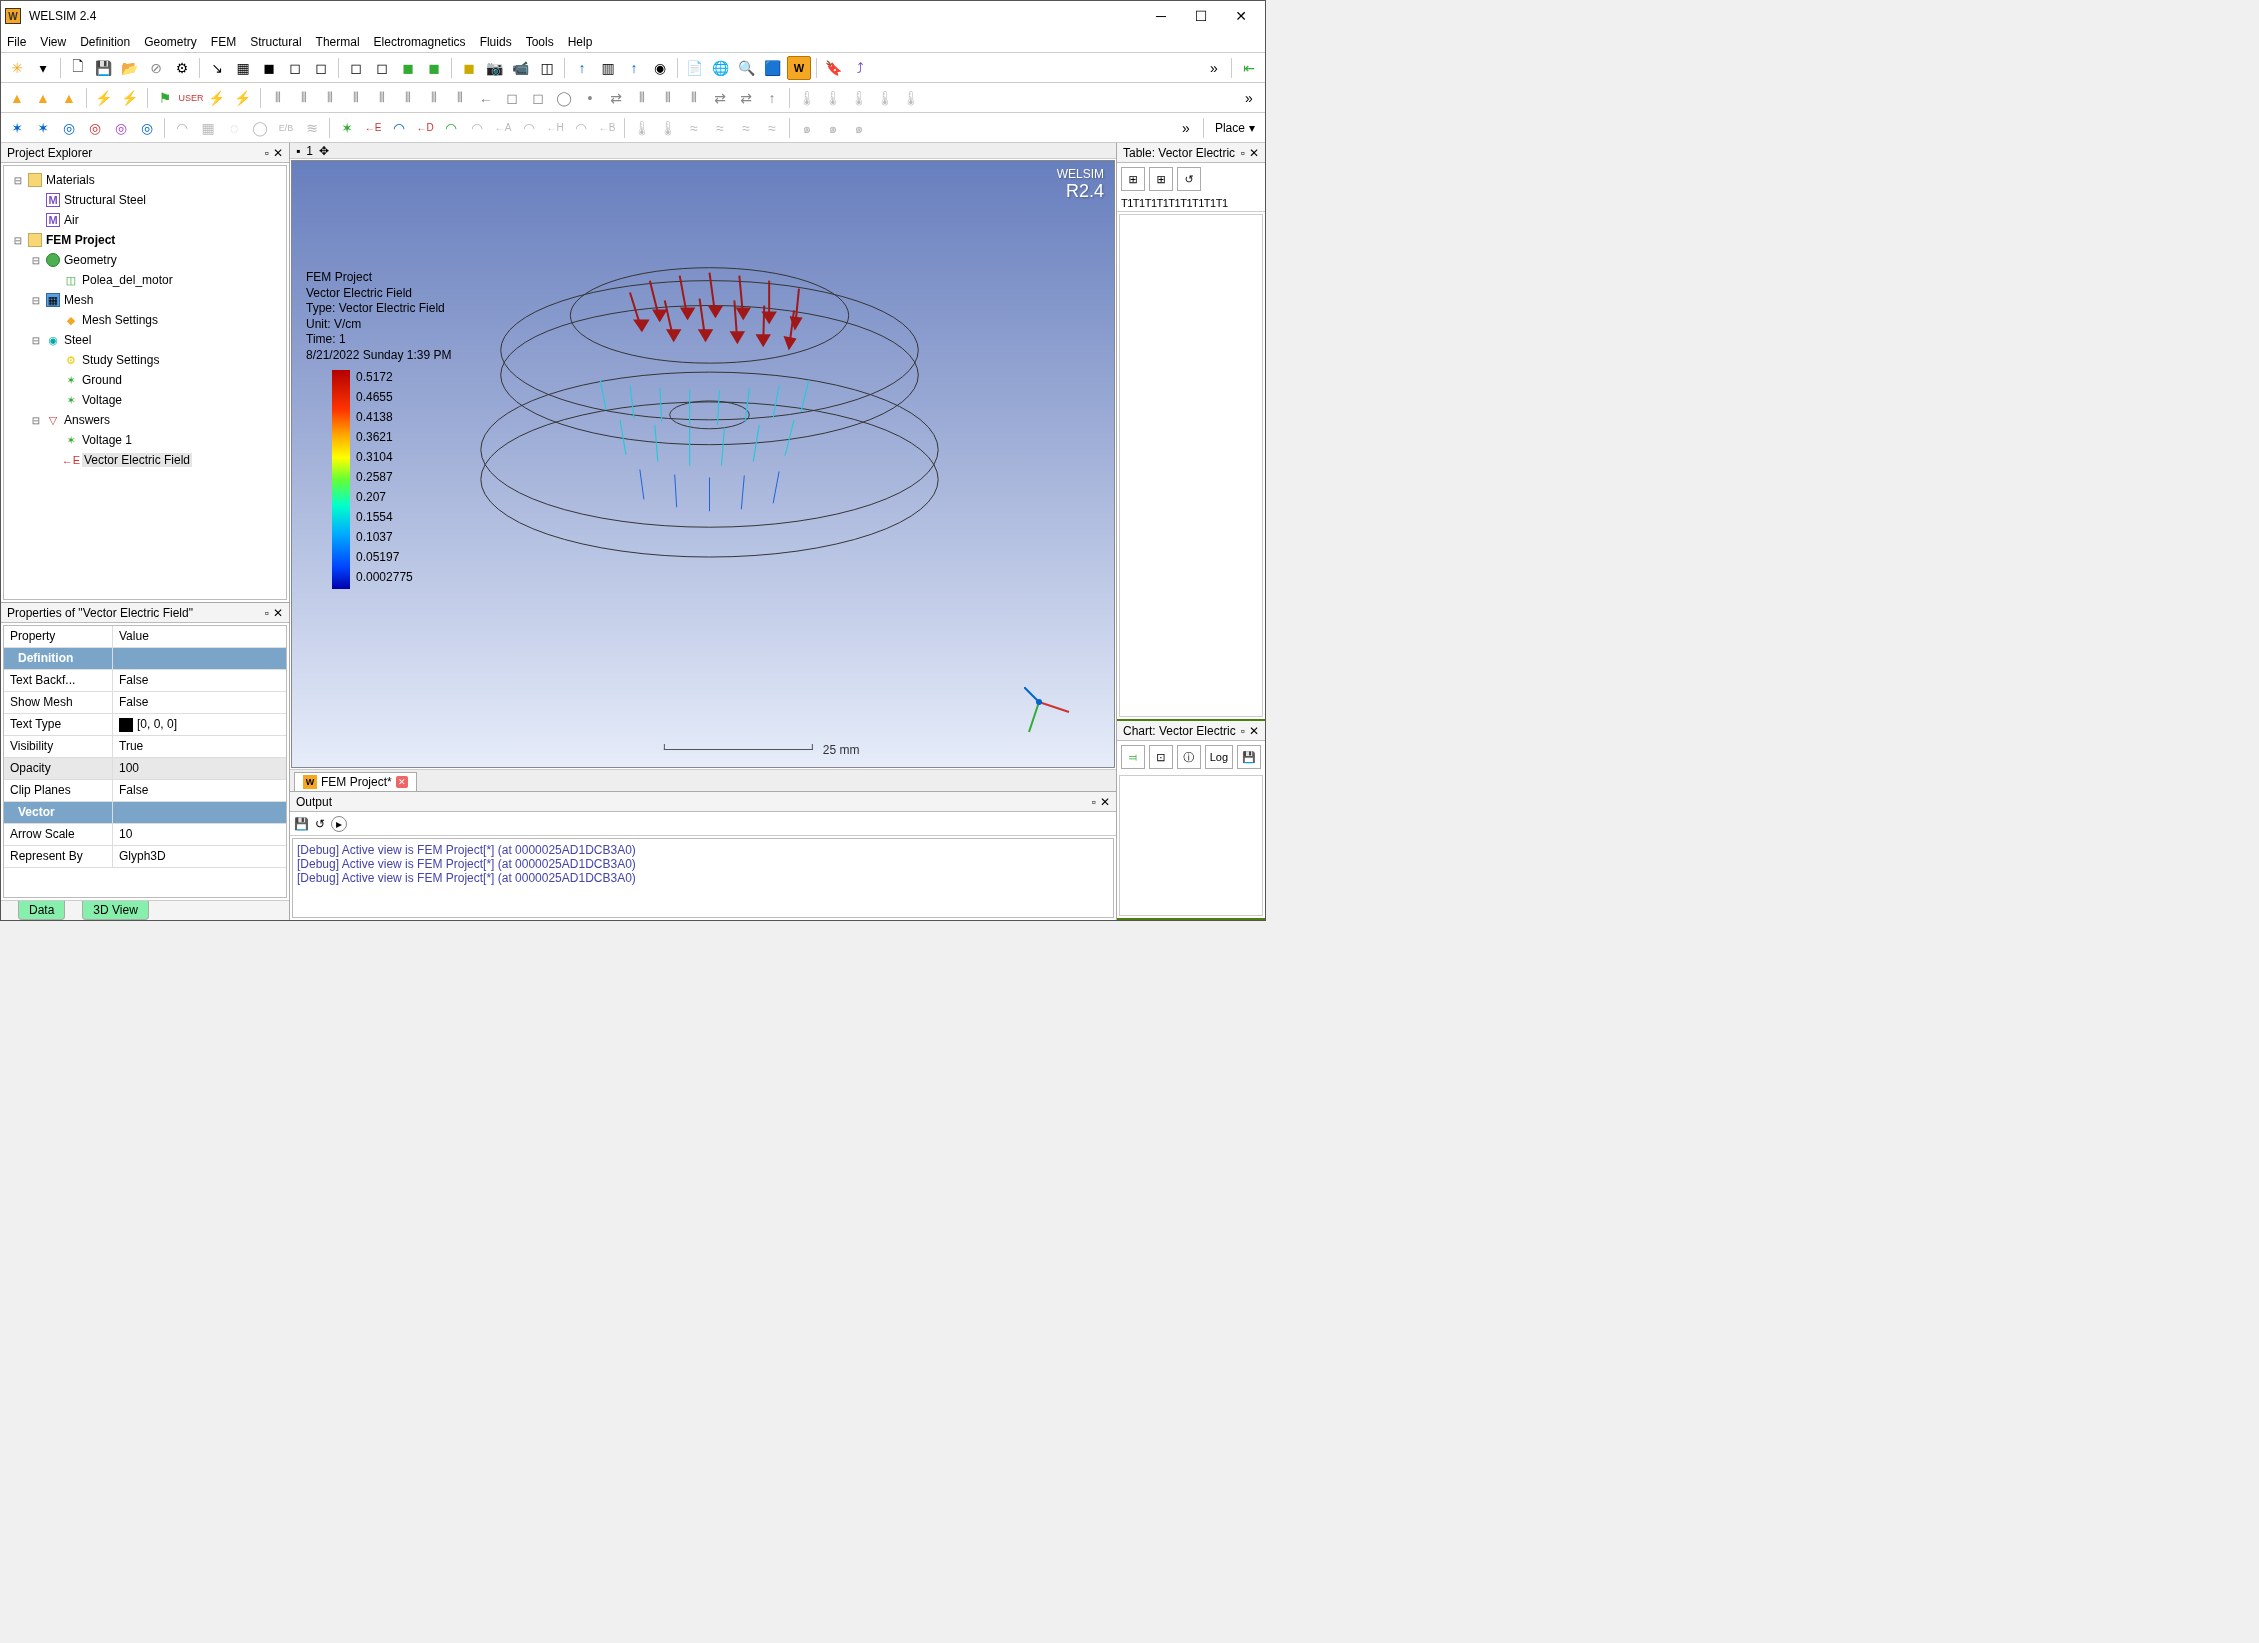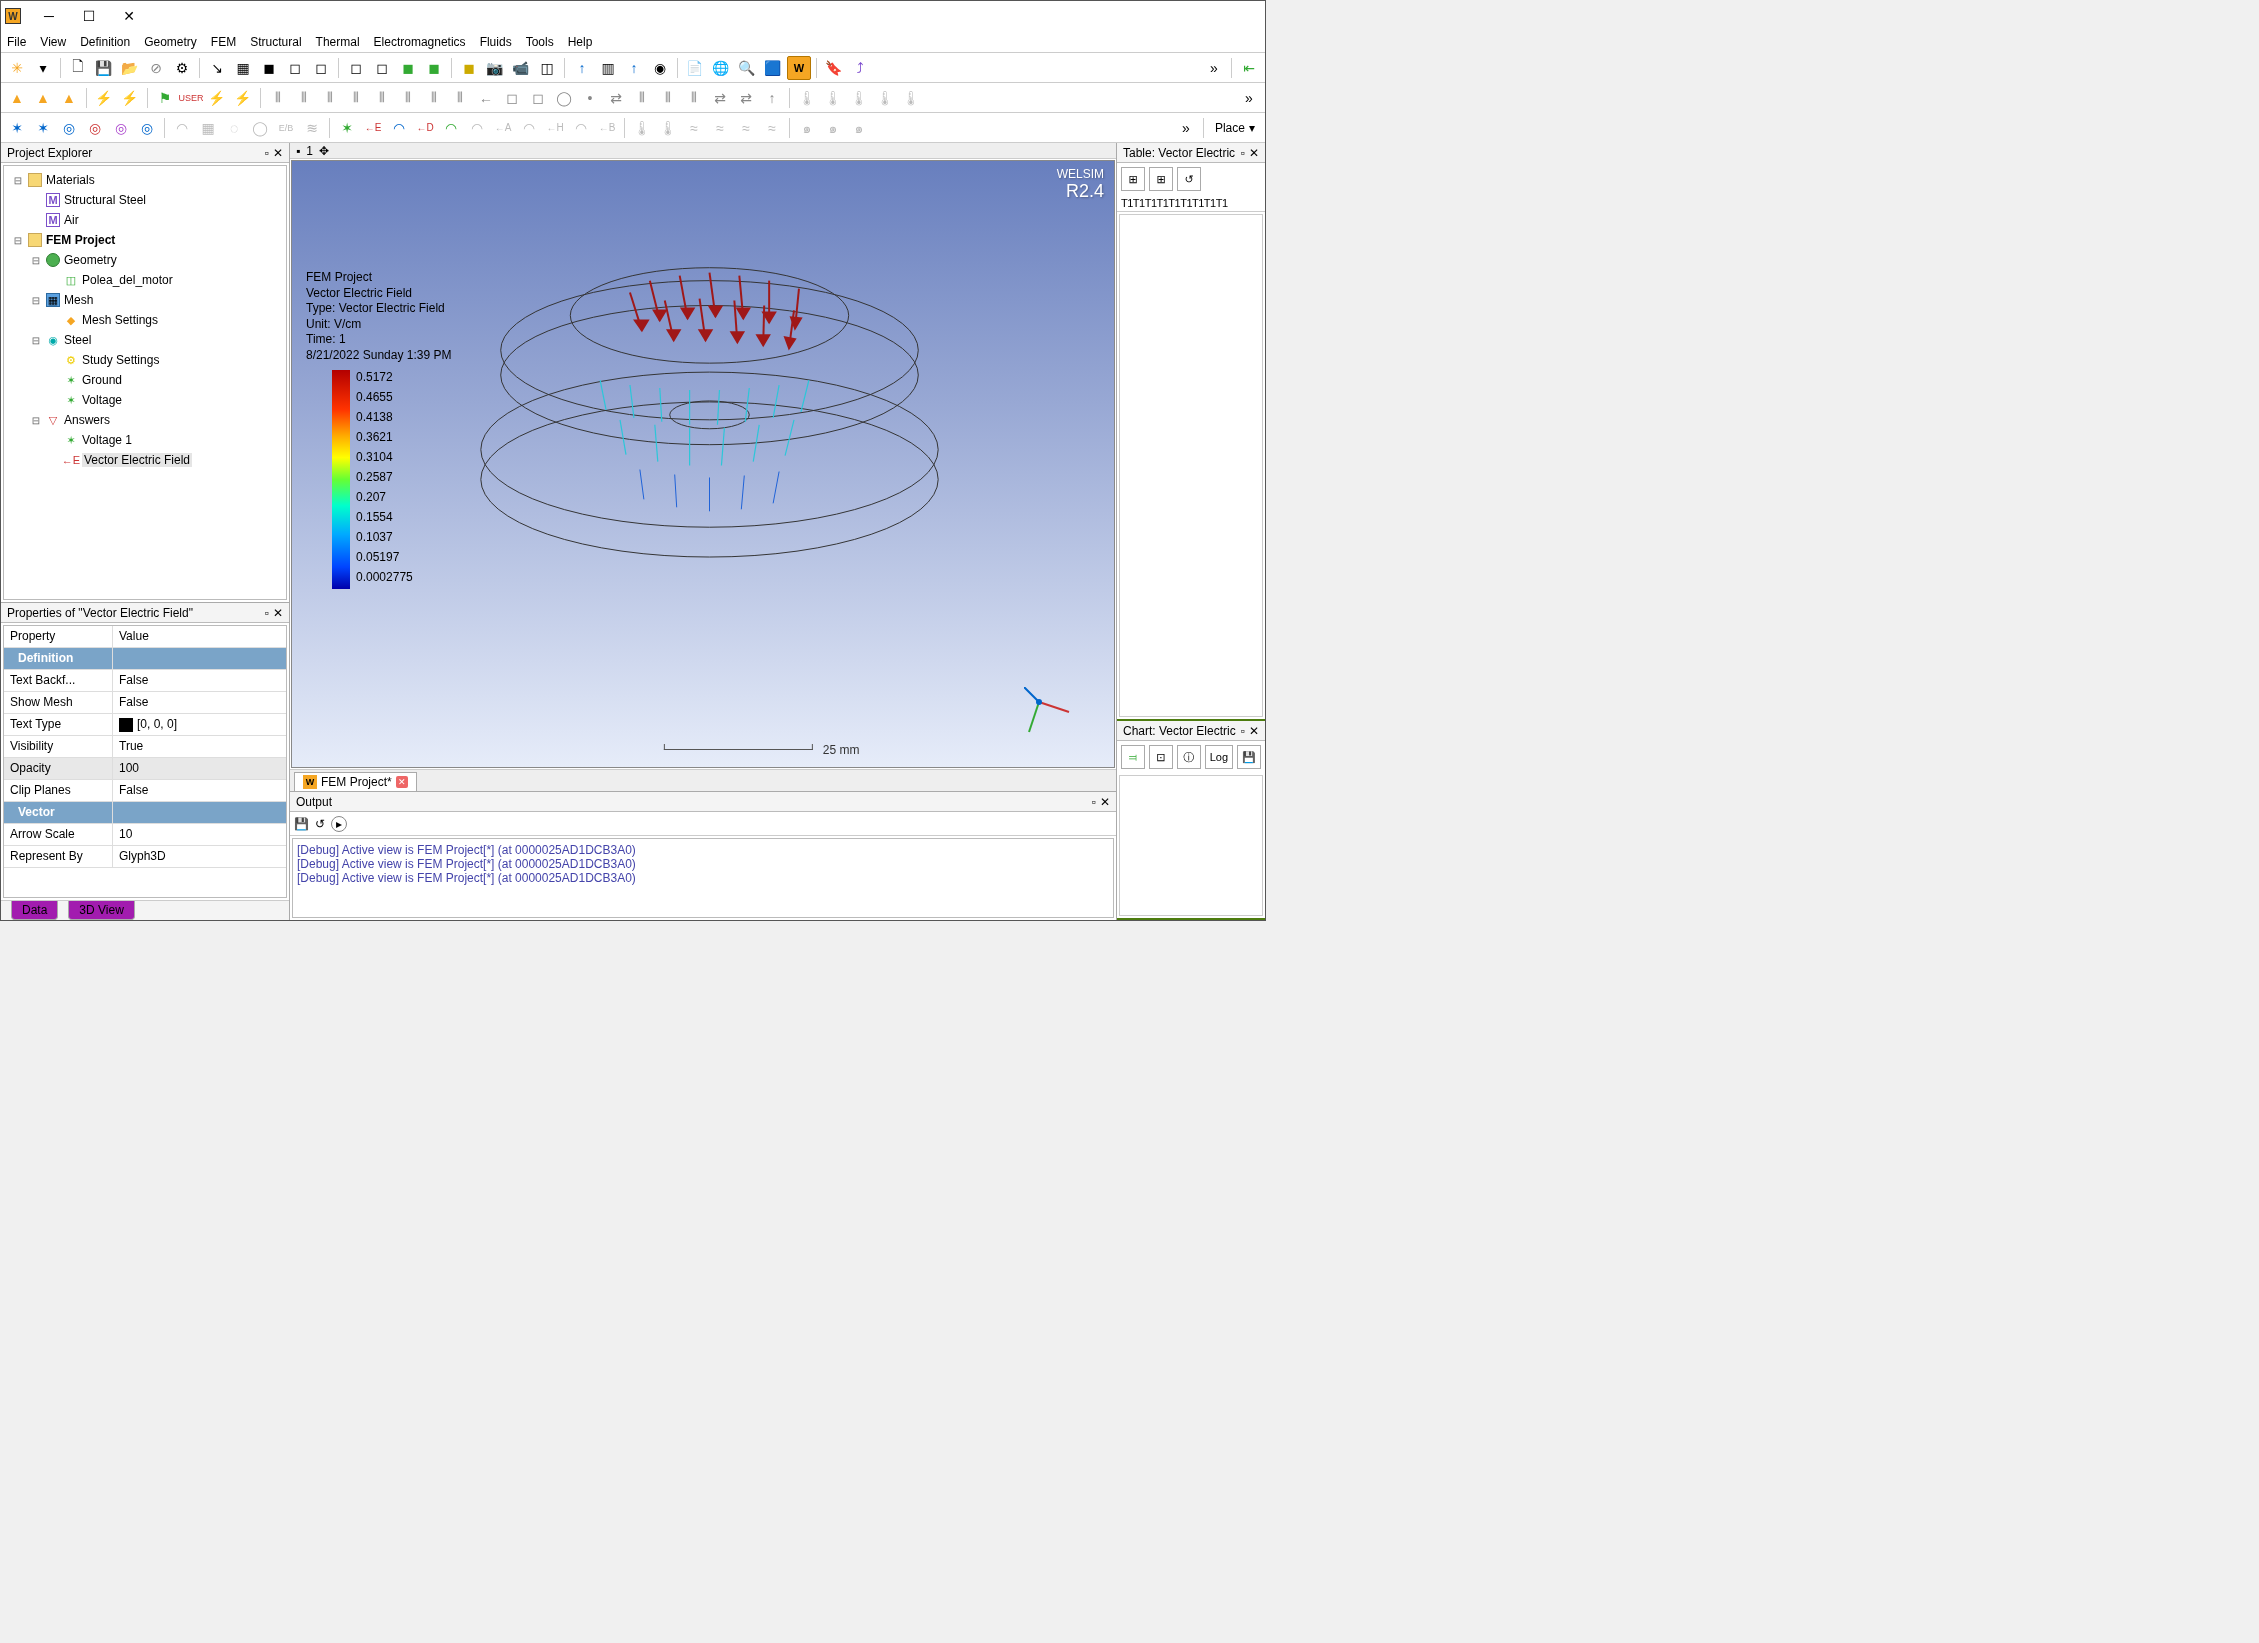--- a/index.html
+++ b/index.html
@@ -30,21 +30,21 @@
 .props { flex: 0 0 318px; display: flex; flex-direction: column; border-top: 1px solid #aaa; }
 .props-grid { flex: 1; overflow: auto; border: 1px solid #bbb; margin: 2px; background: #fff; }
 .props-grid .row { display: flex; height: 22px; border-bottom: 1px solid #ddd; }
 .props-grid .row.head { background: #fff; font-weight: normal; }
 .props-grid .row.cat { background: #7aa4c8; color: #fff; font-weight: bold; }
 .props-grid .row.cat .c1 { padding-left: 14px; }
 .props-grid .row .c1 { flex: 0 0 109px; border-right: 1px solid #ddd; padding: 3px 6px; overflow:hidden; white-space:nowrap; text-overflow:ellipsis;}
 .props-grid .row .c2 { flex: 1; padding: 3px 6px; }
 .props-grid .row.sel { background: #e8e8e8; }
 .props-tabs { height: 20px; display: flex; font-size: 11px; border-top: 1px solid #ccc; background:#f4f4f4;}
-.props-tabs .tab { padding: 2px 10px; border: 1px solid #aaa; border-top:none; background: #a21caf; margin-left:10px; border-radius: 0 0 4px 4px; }
+.props-tabs .tab { padding: 2px 10px; border: 1px solid #aaa; border-top:none; background: #86efac; margin-left:17px; border-radius: 0 0 4px 4px; }
 .center-col { flex: 1; display: flex; flex-direction: column; }
 .viewport-wrap { flex: 1; display: flex; flex-direction: column; }
 .viewport-tabs { height: 16px; background: #eee; display:flex; align-items:center; padding:0 6px; gap:6px; font-size:10px; border-bottom:1px solid #ccc;}
 .viewport { flex: 1; position: relative; background: linear-gradient(to bottom, #687fbe 0%, #98a8d4 40%, #e6ecf9 100%); border: 1px solid #888; margin: 1px;}
 .viewport .watermark { position: absolute; top: 6px; right: 10px; text-align: right; color: #fff; font-size: 24px; font-weight: 300; text-shadow: 1px 1px 2px rgba(0,0,0,0.3);}
 .viewport .watermark .v { font-size: 18px; }
 .viewport .info { position: absolute; top: 109px; left: 14px; color: #000; font-size: 13px; line-height: 1.3; }
 .viewport .legend { position: absolute; top: 209px; left: 40px; }
 .viewport .legend .bar { width: 18px; height: 219px; background: linear-gradient(to bottom, #b30000 0%, #ff3300 18%, #ffaa00 30%, #ffff00 40%, #66ff33 50%, #00ffcc 62%, #00aaff 75%, #0044ff 90%, #0000aa 100%);}
 .viewport .legend .ticks { position: absolute; top: 0; left: 24px; font-size: 12px; }
@@ -77,20 +77,21 @@
 .ic-blue {background:#5aa0e0;border:1px solid #2c6aa0;}
 .ic-mesh {color:#f5a623;}
 .sq{width:14px;height:14px;background:#000;display:inline-block;vertical-align:middle;margin-right:4px;}
 </style>
 </head>
 <body>
 
 <div class="window">
   <div class="titlebar">
     <div class="logo">W</div>
+    <div class="title">WELSIM 2.4</div>
     <div class="wbtn">─</div>
     <div class="wbtn">☐</div>
     <div class="wbtn">✕</div>
   </div>
 
   <div class="menubar">
     <span>File</span>
     <span>View</span>
     <span>Definition</span>
     <span>Geometry</span>

